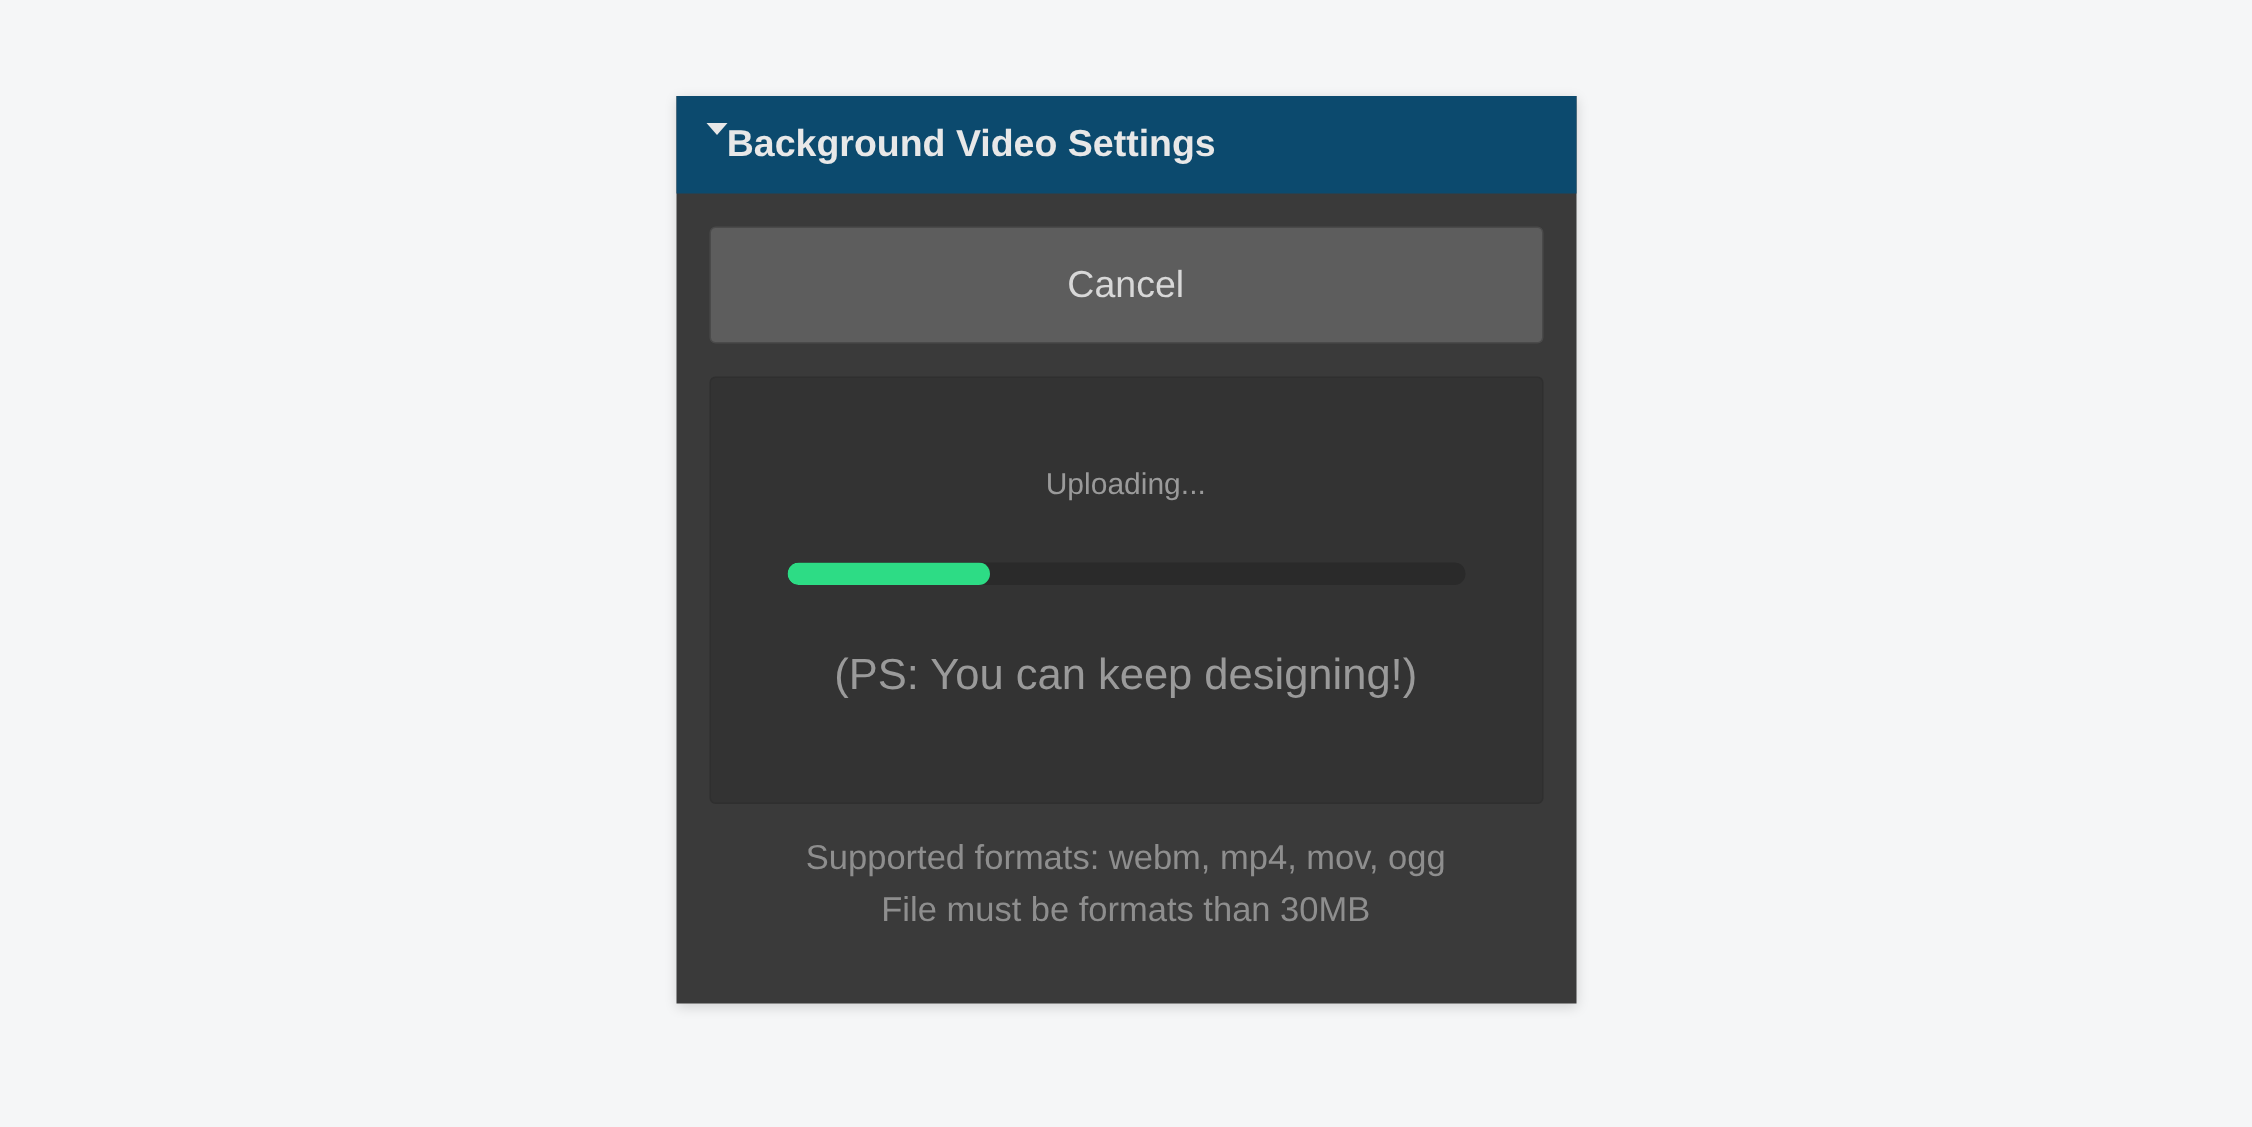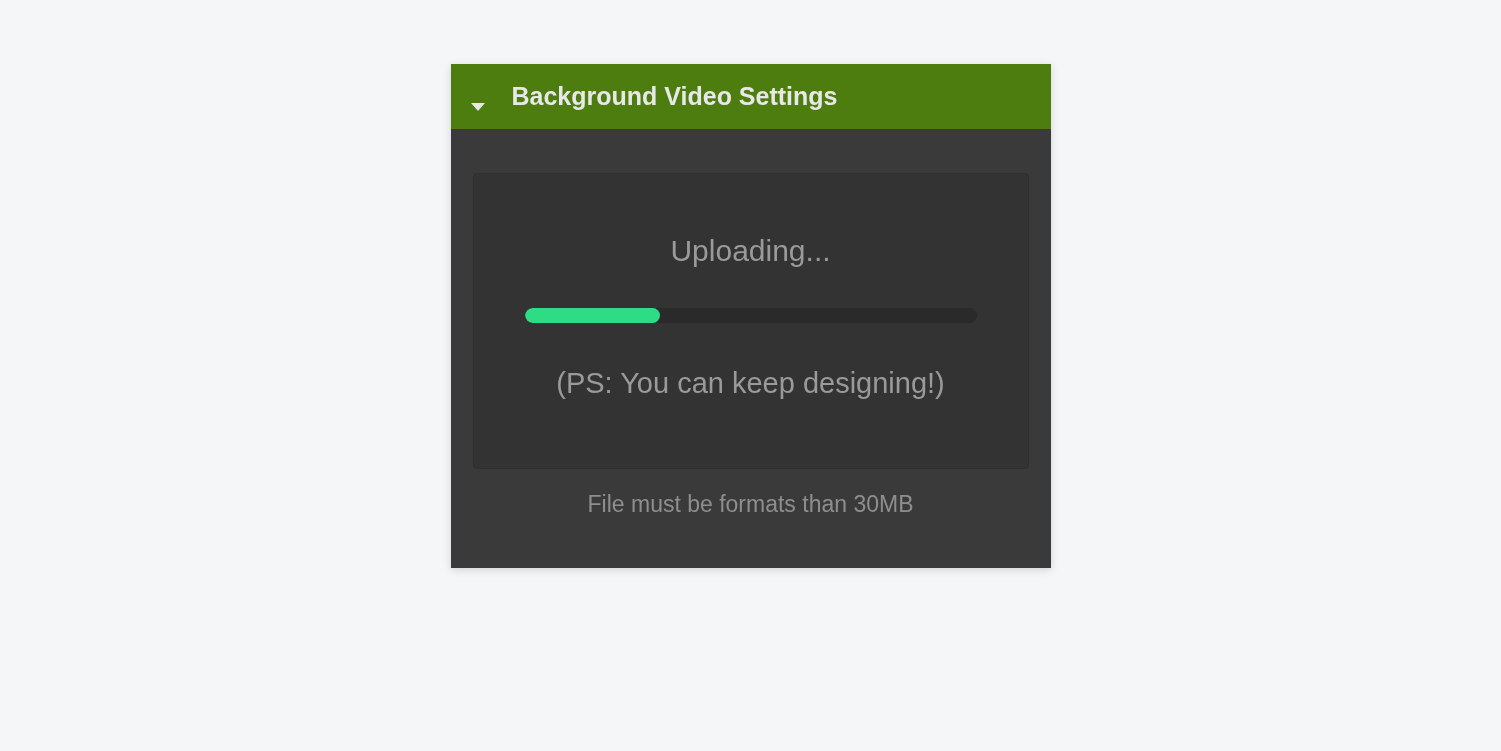--- a/index.html
+++ b/index.html
@@ -16,25 +16,25 @@
       justify-content: center;
       align-items: flex-start;
       padding-top: 64px;
     }
     .panel {
       width: 600px;
       background: #3a3a3a;
       box-shadow: 0 2px 8px rgba(0,0,0,0.15);
     }
     .panel-header {
-      background: #4d7c0f;
+      background: #0c4a6e;
       padding: 18px 20px;
       display: flex;
-      align-items: flex-end;
-      gap: 27px;
+      align-items: flex-start;
+      gap: 0;
     }
     .collapse-triangle {
       width: 0;
       height: 0;
       border-left: 7px solid transparent;
       border-right: 7px solid transparent;
       border-top: 8px solid #e8e8e8;
       flex-shrink: 0;
     }
     .panel-title {
@@ -64,21 +64,21 @@
       border: 1px solid #2f2f2f;
       border-radius: 4px;
       background: #333333;
       padding: 60px 40px 68px 40px;
       display: flex;
       flex-direction: column;
       align-items: center;
     }
     .upload-status {
       color: #9a9a9a;
-      font-size: 30px;
+      font-size: 20px;
       font-weight: 400;
       margin-bottom: 40px;
     }
     .progress-track {
       width: 452px;
       height: 15px;
       background: #2a2a2a;
       border-radius: 8px;
       overflow: hidden;
       position: relative;
@@ -109,24 +109,28 @@
   </style>
 </head>
 <body>
 
 <div class="panel">
   <div class="panel-header">
     <div class="collapse-triangle"></div>
     <div class="panel-title">Background Video Settings</div>
   </div>
   <div class="panel-body">
+    <button class="cancel-button">
+      <span>Cancel</span>
+    </button>
     <div class="upload-box">
       <div class="upload-status">Uploading...</div>
       <div class="progress-track">
         <div class="progress-fill" style="width:30%"></div>
       </div>
       <div class="upload-hint">(PS: You can keep designing!)</div>
     </div>
     <div class="footer-text">
+      <span class="footer-line">Supported formats: webm, mp4, mov, ogg</span>
       <span class="footer-line">File must be formats than 30MB</span>
     </div>
   </div>
 </div>
 
 </body></html>

